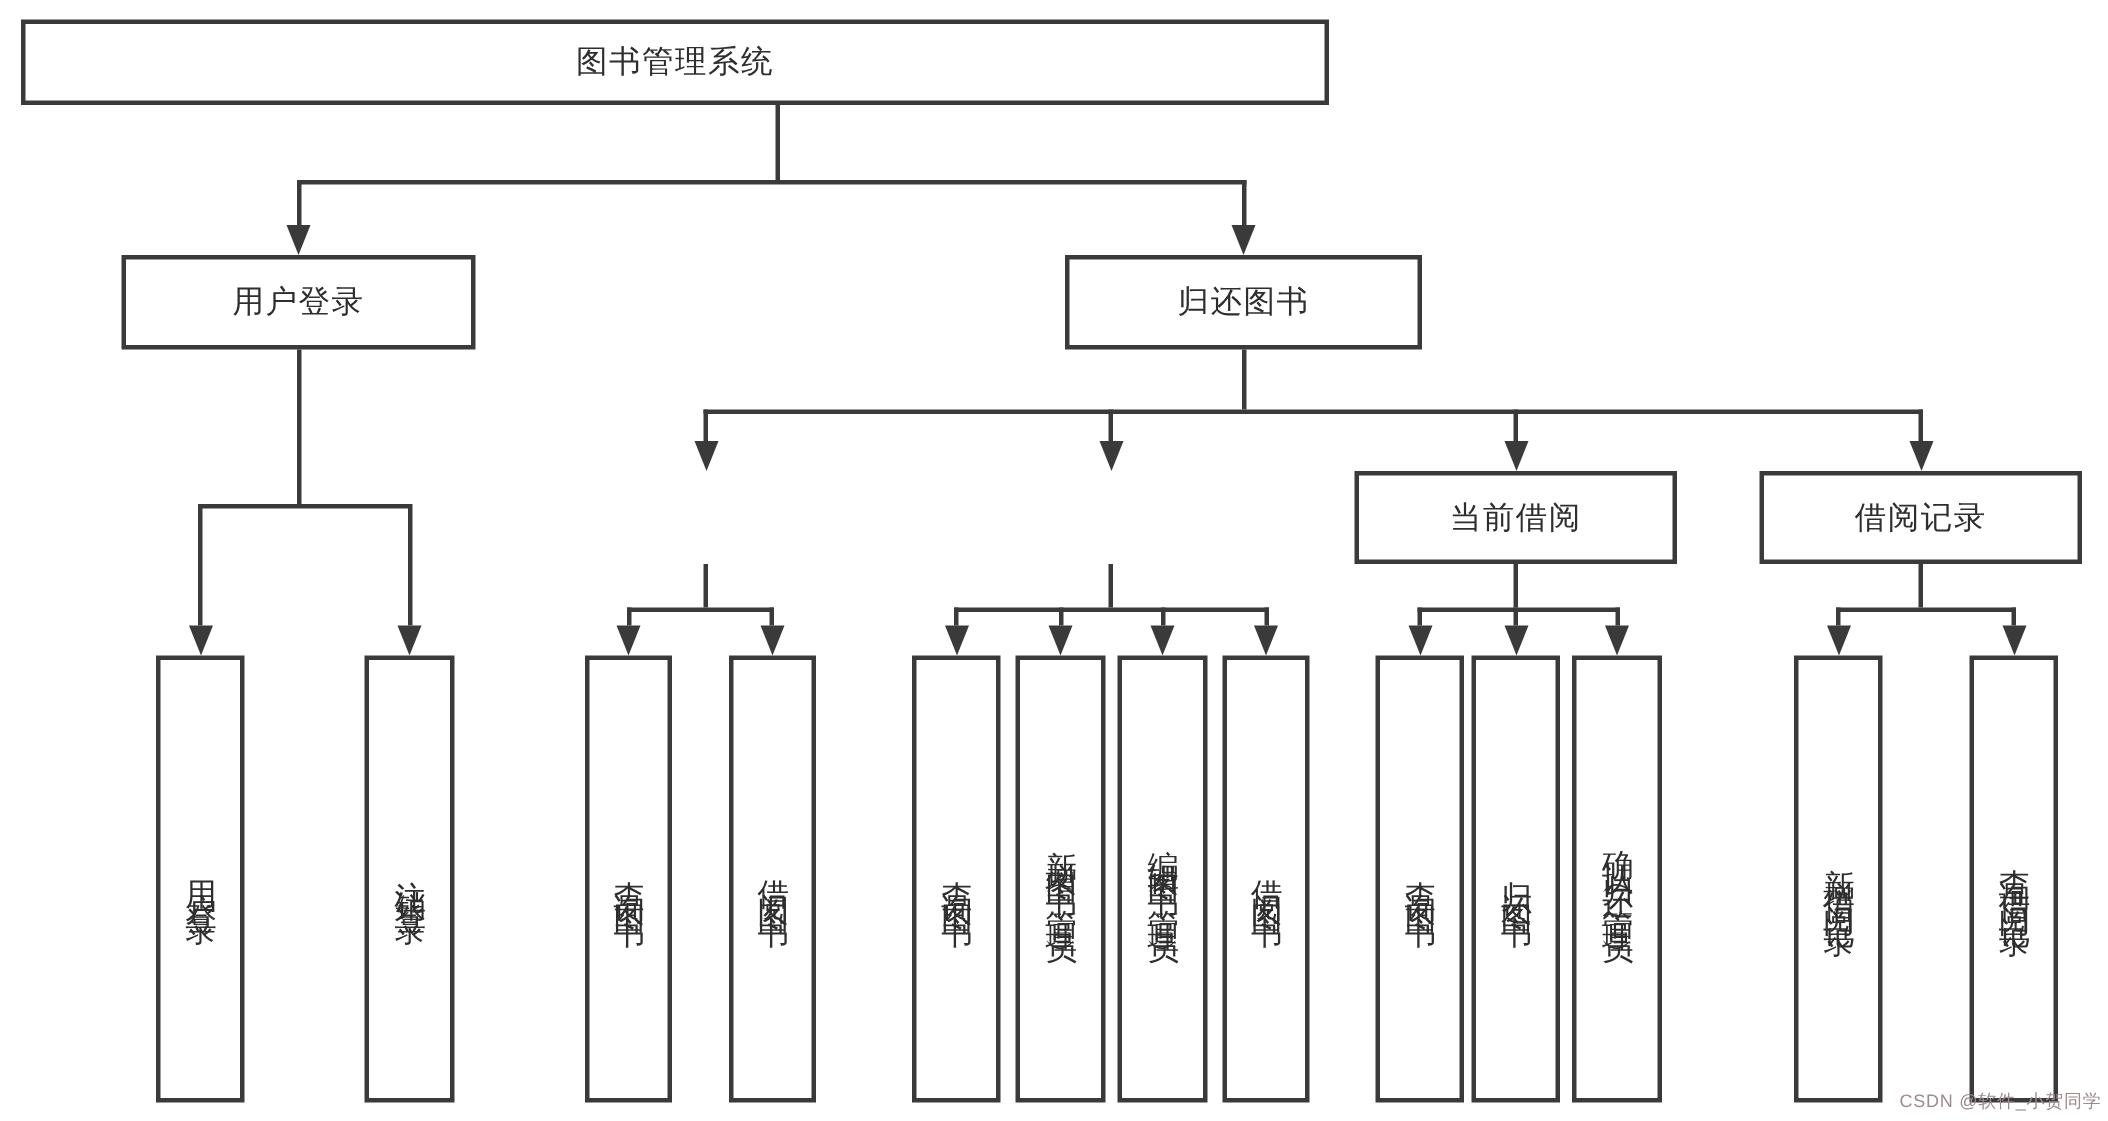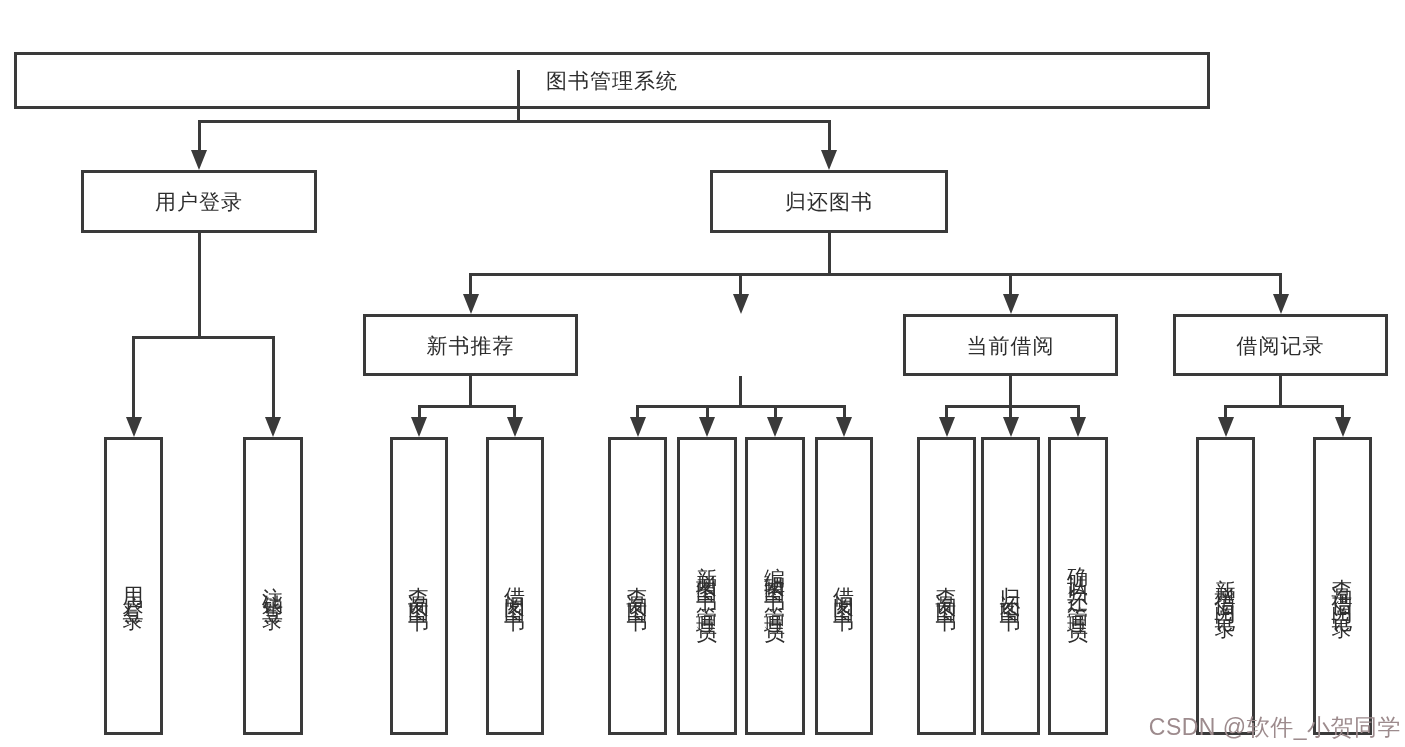--- a/index.html
+++ b/index.html
@@ -39,32 +39,32 @@
   .hl{height:3px;}
   .ar{
     position:absolute;width:0;height:0;
     border-left:8px solid transparent;
     border-right:8px solid transparent;
     border-top:20px solid var(--line);
   }
   .watermark{
     position:absolute;
     right:4px;bottom:4px;
-    font-size:23px;
+    font-size:12px;
     color:#9d8b8d;
     letter-spacing:0.5px;
     white-space:nowrap;
   }
 </style>
 </head>
 <body>
 
 <div class="canvas">
 
-  <div class="node" style="left:14px;top:13px;width:1196px;height:57px;margin-top:39px;">
+  <div class="node" style="left:14px;top:13px;width:872px;height:57px;">
     <span>图书管理系统</span>
   </div>
 
   <div class="vl" style="left:517px;top:70px;height:50px;"></div>
   <div class="hl" style="left:198px;top:120px;width:633px;"></div>
   <div class="vl" style="left:198px;top:120px;height:30px;"></div>
   <div class="vl" style="left:828px;top:120px;height:30px;"></div>
   <div class="ar" style="left:191px;top:150px;"></div>
   <div class="ar" style="left:821px;top:150px;"></div>
 
@@ -86,23 +86,20 @@
   <div class="hl" style="left:469px;top:273px;width:813px;"></div>
   <div class="vl" style="left:469px;top:273px;height:21px;"></div>
   <div class="vl" style="left:739px;top:273px;height:21px;"></div>
   <div class="vl" style="left:1009px;top:273px;height:21px;"></div>
   <div class="vl" style="left:1279px;top:273px;height:21px;"></div>
   <div class="ar" style="left:463px;top:294px;"></div>
   <div class="ar" style="left:733px;top:294px;"></div>
   <div class="ar" style="left:1003px;top:294px;"></div>
   <div class="ar" style="left:1273px;top:294px;"></div>
 
-  <div class="node" style="left:363px;top:314px;width:215px;height:62px;">
-    <span>新书推荐</span>
-  </div>
   <div class="node" style="left:903px;top:314px;width:215px;height:62px;">
     <span>当前借阅</span>
   </div>
   <div class="node" style="left:1173px;top:314px;width:215px;height:62px;">
     <span>借阅记录</span>
   </div>
 
   <div class="vl" style="left:469px;top:376px;height:29px;"></div>
   <div class="hl" style="left:418px;top:405px;width:98px;"></div>
   <div class="vl" style="left:418px;top:405px;height:12px;"></div>

